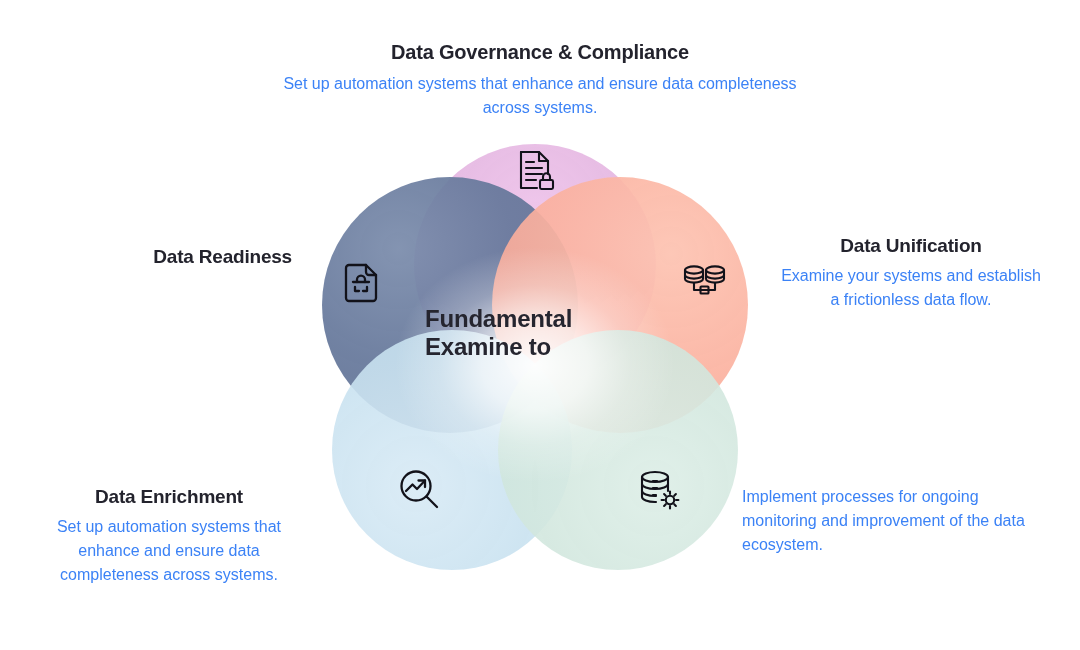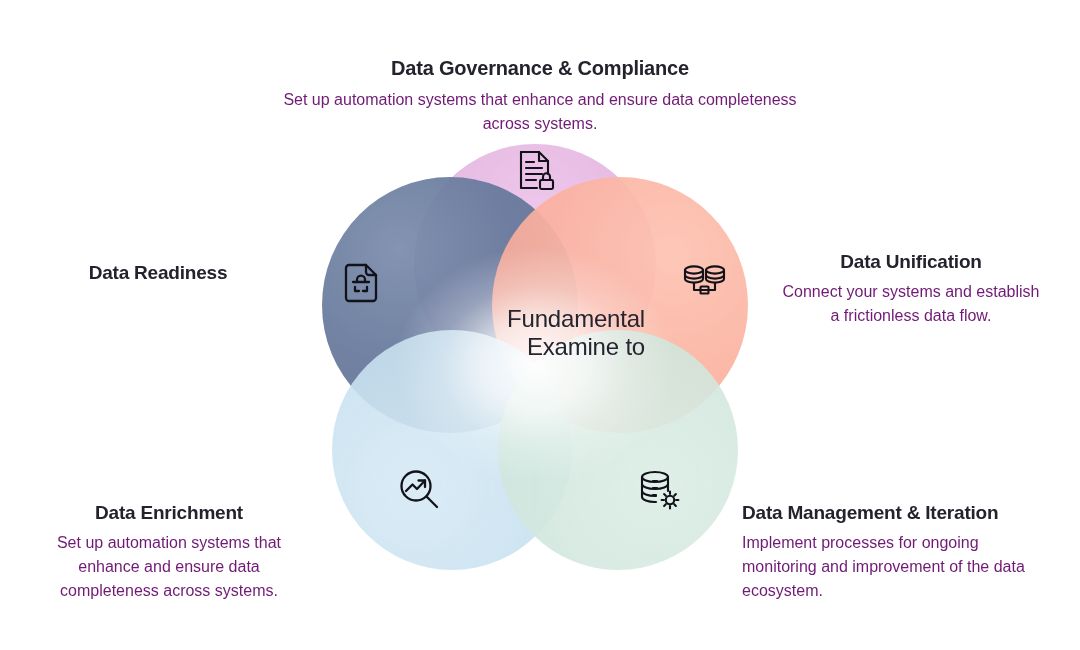--- a/index.html
+++ b/index.html
@@ -47,55 +47,55 @@
   #icon-unification{ left: 678px; top: 257px; }
   #icon-enrichment { left: 393px; top: 464px; }
   #icon-management { left: 633px; top: 464px; }
 
   
   #center-label {
     position: absolute;
     left: 425px;
     top: 305px;
     width: 220px;
-    text-align: right;
+    text-align: left;
     font-size: 24px;
     line-height: 28px;
-    font-weight: normal;
+    font-weight: bold;
     color: #25252f;
     letter-spacing: -0.2px;
   }
 
   
   .block { position: absolute; }
   .block h3 {
-    margin: 16px 0 6px 0;
+    margin: 0 0 6px 0;
     font-size: 19px;
     line-height: 24px;
     font-weight: bold;
     color: #23232d;
     letter-spacing: -0.2px;
   }
   .block p {
     margin: 0;
     font-size: 16px;
     line-height: 24px;
-    color: #701a75;
+    color: #3b82f6;
     font-weight: normal;
   }
 
   #block-governance {
     left: 270px; top: 40px; width: 540px;
     text-align: center;
   }
   #block-governance h3 { font-size: 20px; margin-bottom: 8px; }
 
   #block-readiness {
     left: 24px; top: 245px; width: 268px;
-    text-align: center;
+    text-align: right;
   }
 
   #block-unification {
     left: 776px; top: 234px; width: 270px;
     text-align: center;
   }
 
   #block-enrichment {
     left: 36px; top: 485px; width: 266px;
     text-align: center;
@@ -232,26 +232,25 @@
     <h3>Data Governance &amp; Compliance</h3>
     <p>Set up automation systems that enhance and ensure data completeness across systems.</p>
   </div>
 
   <div class="block" id="block-readiness">
     <h3>Data Readiness</h3>
   </div>
 
   <div class="block" id="block-unification">
     <h3>Data Unification</h3>
-    <p>Connect your systems and establish a frictionless data flow.</p>
+    <p>Examine your systems and establish a frictionless data flow.</p>
   </div>
 
   <div class="block" id="block-enrichment">
     <h3>Data Enrichment</h3>
     <p>Set up automation systems that enhance and ensure data completeness across systems.</p>
   </div>
 
   <div class="block" id="block-management">
-    <h3>Data Management &amp; Iteration</h3>
     <p>Implement processes for ongoing monitoring and improvement of the data ecosystem.</p>
   </div>
 
 </div>
 
 </body></html>

